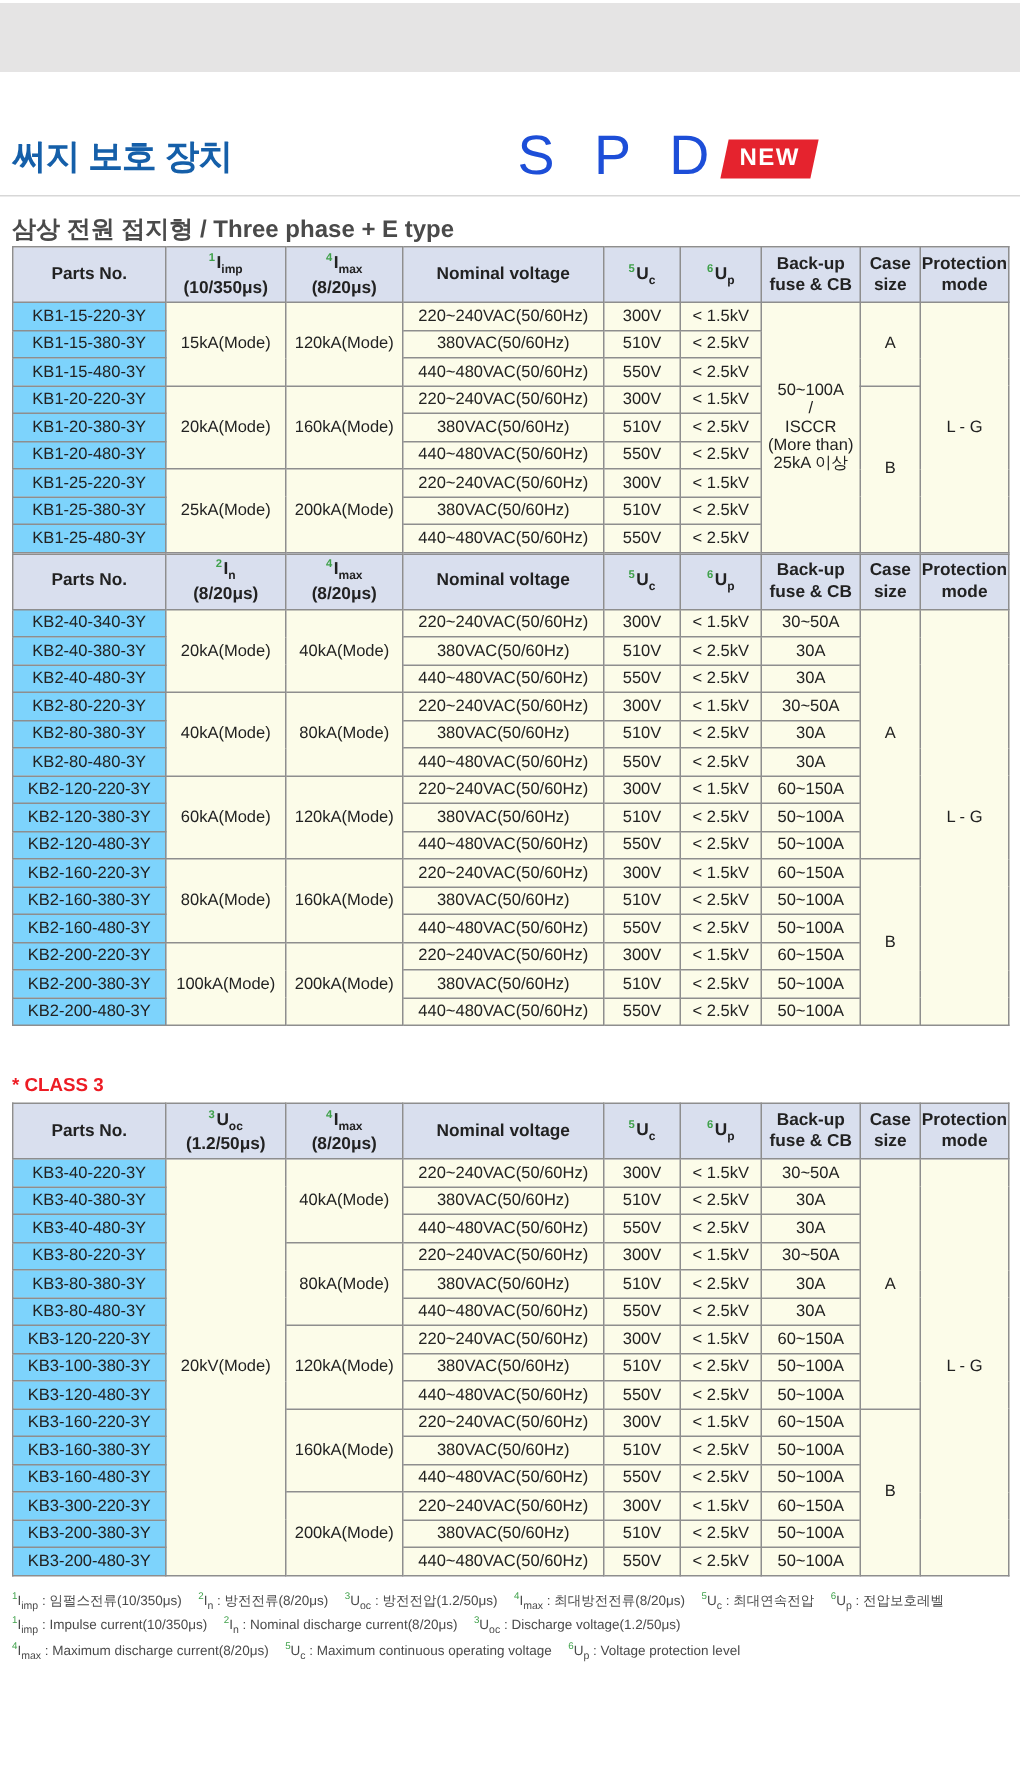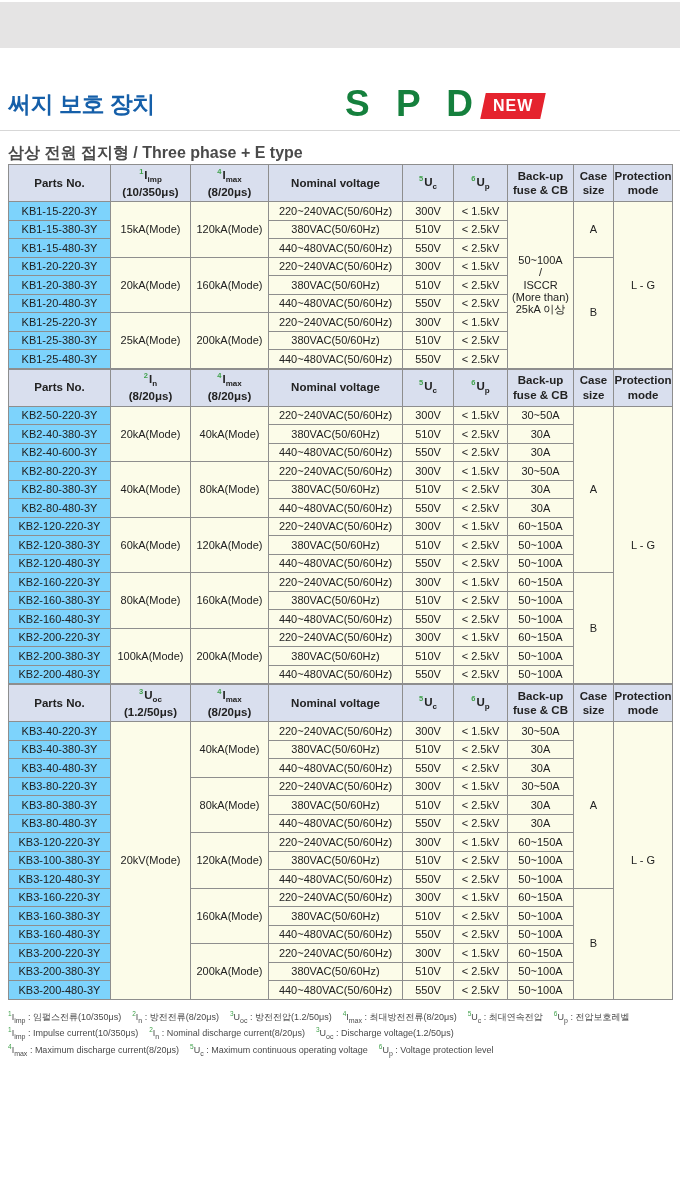--- a/index.html
+++ b/index.html
@@ -7,21 +7,21 @@
     width:680px;height:1184px;background:#ffffff;
     font-family:"Liberation Sans",sans-serif;color:#333;overflow:hidden;
   }
   .top-band{margin-top:2px;height:46px;background:#e5e4e4;}
   .header-row{position:relative;height:44px;margin:30px 8px 0 8px;}
   .page-title{
     position:absolute;left:0;bottom:2px;
     font-size:23px;font-weight:bold;color:#155fa9;letter-spacing:-0.5px;
   }
   .logo-wrap{position:absolute;left:337px;bottom:0;display:flex;align-items:flex-end;}
-  .logo-spd{font-size:37px;line-height:36px;font-weight:bold;color:#15803d;letter-spacing:8px;}
+  .logo-spd{font-size:37px;line-height:36px;font-weight:normal;color:#1d4ed8;letter-spacing:8px;}
   .logo-new{
     display:inline-block;background:#e5232e;color:#fff;font-weight:bold;
     font-size:16px;line-height:16px;padding:5px 10px;margin:0 0 3px 2px;
     transform:skewX(-12deg);
   }
   .logo-new span{display:inline-block;transform:skewX(12deg);letter-spacing:1px;}
   .divider{height:1px;background:#d7d7d7;margin-top:8px;}
   .subtitle{margin:12px 8px 0 8px;font-size:16px;font-weight:bold;color:#4a4a4a;}
   .class-label{margin:14px 8px 5px 8px;font-size:12.5px;font-weight:bold;color:#ed1c24;}
   section.cls2 .class-label{margin-top:23px;}
@@ -230,39 +230,39 @@
               <div>size</div>
             </th>
             <th>
               <div>Protection</div>
               <div>mode</div>
             </th>
           </tr>
         </thead>
         <tbody>
           <tr>
-            <td class="parts">KB2-50-220-3Y</td>
+            <td class="parts">KB2-40-340-3Y</td>
             <td rowspan="3">20kA(Mode)</td>
             <td rowspan="3">40kA(Mode)</td>
             <td>220~240VAC(50/60Hz)</td>
             <td>300V</td>
             <td>&lt; 1.5kV</td>
             <td>30~50A</td>
             <td rowspan="9">A</td>
             <td rowspan="15">L - G</td>
           </tr>
           <tr>
             <td class="parts">KB2-40-380-3Y</td>
             <td>380VAC(50/60Hz)</td>
             <td>510V</td>
             <td>&lt; 2.5kV</td>
             <td>30A</td>
           </tr>
           <tr>
-            <td class="parts">KB2-40-600-3Y</td>
+            <td class="parts">KB2-40-480-3Y</td>
             <td>440~480VAC(50/60Hz)</td>
             <td>550V</td>
             <td>&lt; 2.5kV</td>
             <td>30A</td>
           </tr>
           <tr>
             <td class="parts">KB2-80-220-3Y</td>
             <td rowspan="3">40kA(Mode)</td>
             <td rowspan="3">80kA(Mode)</td>
             <td>220~240VAC(50/60Hz)</td>
@@ -353,20 +353,21 @@
             <td>550V</td>
             <td>&lt; 2.5kV</td>
             <td>50~100A</td>
           </tr>
         </tbody>
       </table>
     </div>
 </section>
 
 <section class="cls3">
+  <div class="class-label">* CLASS 3</div>
   <div>
       <table class="tbl">
         <colgroup>
           <col class="c0">
           <col class="c1">
           <col class="c2">
           <col class="c3">
           <col class="c4">
           <col class="c5">
           <col class="c6">
@@ -496,21 +497,21 @@
             <td>50~100A</td>
           </tr>
           <tr>
             <td class="parts">KB3-160-480-3Y</td>
             <td>440~480VAC(50/60Hz)</td>
             <td>550V</td>
             <td>&lt; 2.5kV</td>
             <td>50~100A</td>
           </tr>
           <tr>
-            <td class="parts">KB3-200-220-3Y</td>
+            <td class="parts">KB3-300-220-3Y</td>
             <td rowspan="3">200kA(Mode)</td>
             <td>220~240VAC(50/60Hz)</td>
             <td>300V</td>
             <td>&lt; 1.5kV</td>
             <td>60~150A</td>
           </tr>
           <tr>
             <td class="parts">KB3-200-380-3Y</td>
             <td>380VAC(50/60Hz)</td>
             <td>510V</td>

